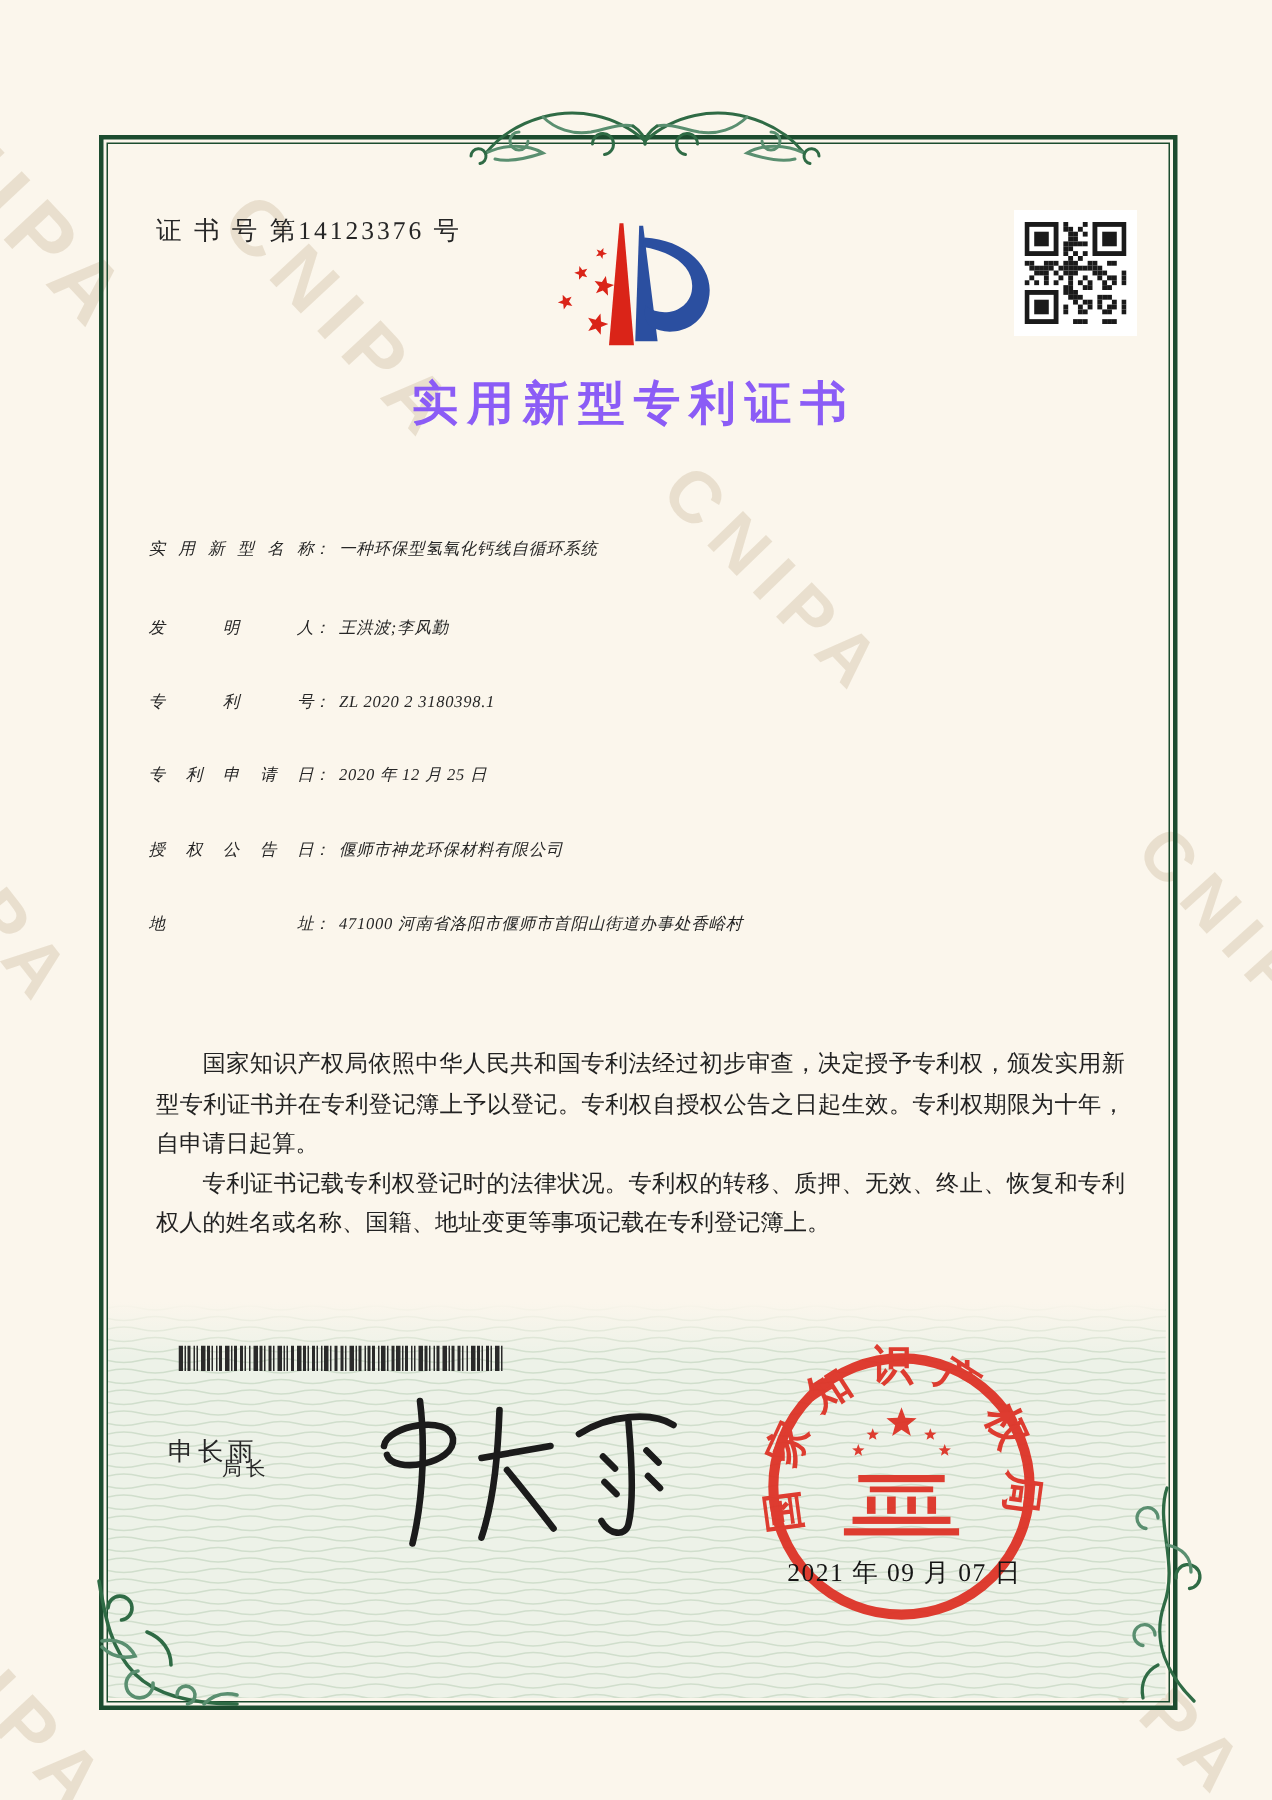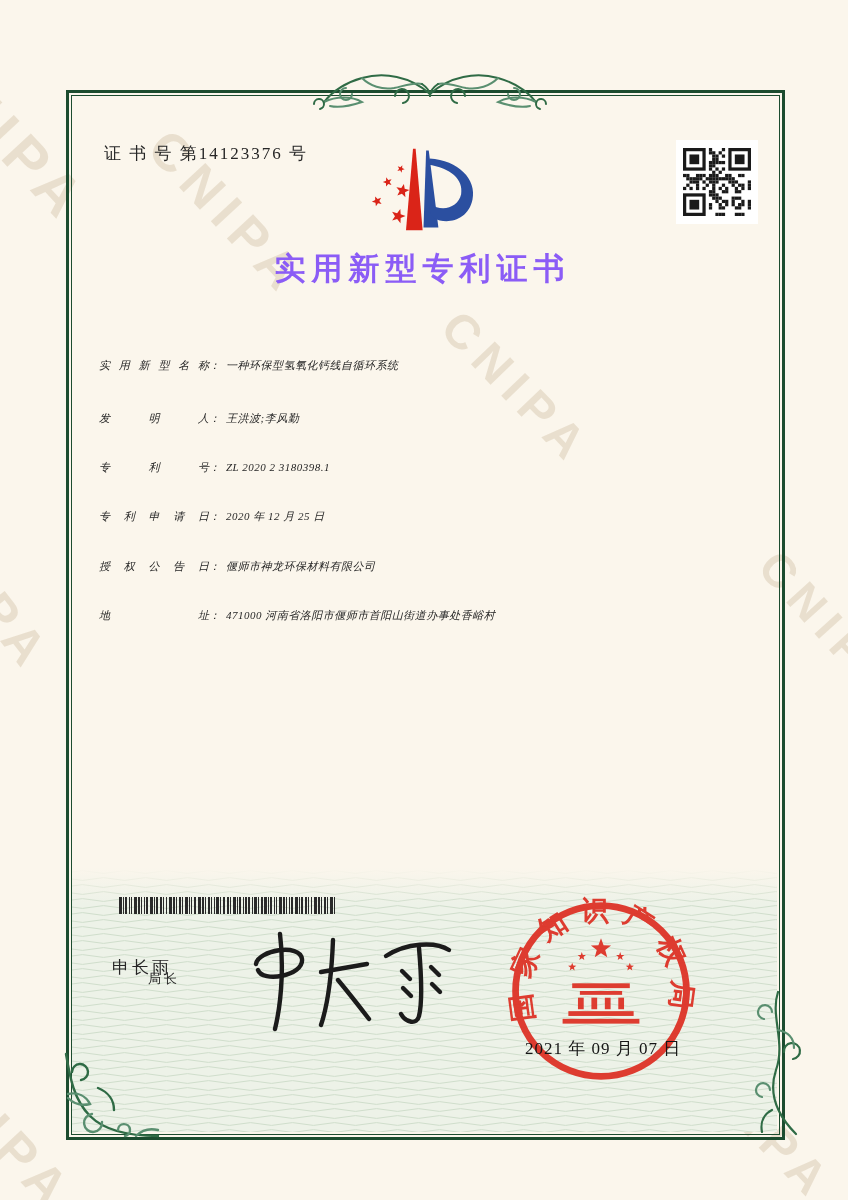--- a/index.html
+++ b/index.html
@@ -322,20 +322,24 @@
   <div id="fields">
       <div class="frow" style="top: 358px;"><span class="flabel">实用新型名称</span><span class="colon">：</span><span class="fvalue">一种环保型氢氧化钙线自循环系统</span></div>
       <div class="frow" style="top: 411px;"><span class="flabel">发明人</span><span class="colon">：</span><span class="fvalue">王洪波;李风勤</span></div>
       <div class="frow" style="top: 460px;"><span class="flabel">专利号</span><span class="colon">：</span><span class="fvalue">ZL 2020 2 3180398.1</span></div>
       <div class="frow" style="top: 509px;"><span class="flabel">专利申请日</span><span class="colon">：</span><span class="fvalue">2020 年 12 月 25 日</span></div>
       <div class="frow" style="top: 559px;"><span class="flabel">授权公告日</span><span class="colon">：</span><span class="fvalue">偃师市神龙环保材料有限公司</span></div>
       <div class="frow" style="top: 608px;"><span class="flabel">地址</span><span class="colon">：</span><span class="fvalue">471000 河南省洛阳市偃师市首阳山街道办事处香峪村</span></div>
     </div>
 
 
+  <div id="body-text">
+      <p>国家知识产权局依照中华人民共和国专利法经过初步审查，决定授予专利权，颁发实用新型专利证书并在专利登记簿上予以登记。专利权自授权公告之日起生效。专利权期限为十年，自申请日起算。</p>
+      <p>专利证书记载专利权登记时的法律状况。专利权的转移、质押、无效、终止、恢复和专利权人的姓名或名称、国籍、地址变更等事项记载在专利登记簿上。</p>
+    </div>
 
   <svg id="barcode" width="220" height="17">
       <rect x="0" y="0" width="3" height="17" fill="#2a2a2a"></rect>
       <rect x="4" y="0" width="1" height="17" fill="#2a2a2a"></rect>
       <rect x="6" y="0" width="2" height="17" fill="#2a2a2a"></rect>
       <rect x="10" y="0" width="1" height="17" fill="#2a2a2a"></rect>
       <rect x="12" y="0" width="1" height="17" fill="#2a2a2a"></rect>
       <rect x="15" y="0" width="3" height="17" fill="#2a2a2a"></rect>
       <rect x="19" y="0" width="2" height="17" fill="#2a2a2a"></rect>
       <rect x="22" y="0" width="1" height="17" fill="#2a2a2a"></rect>

